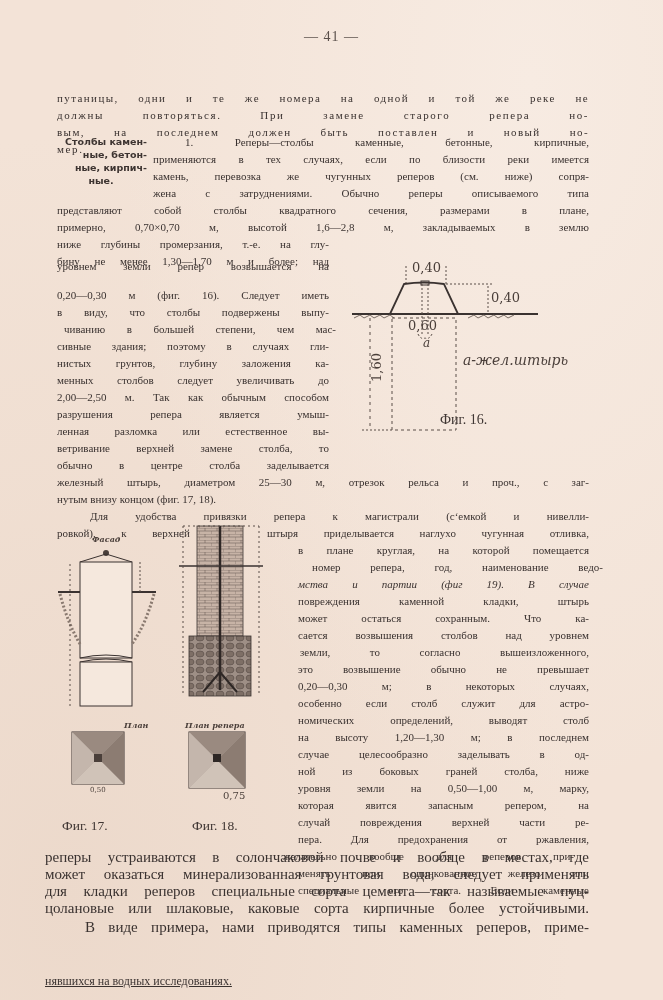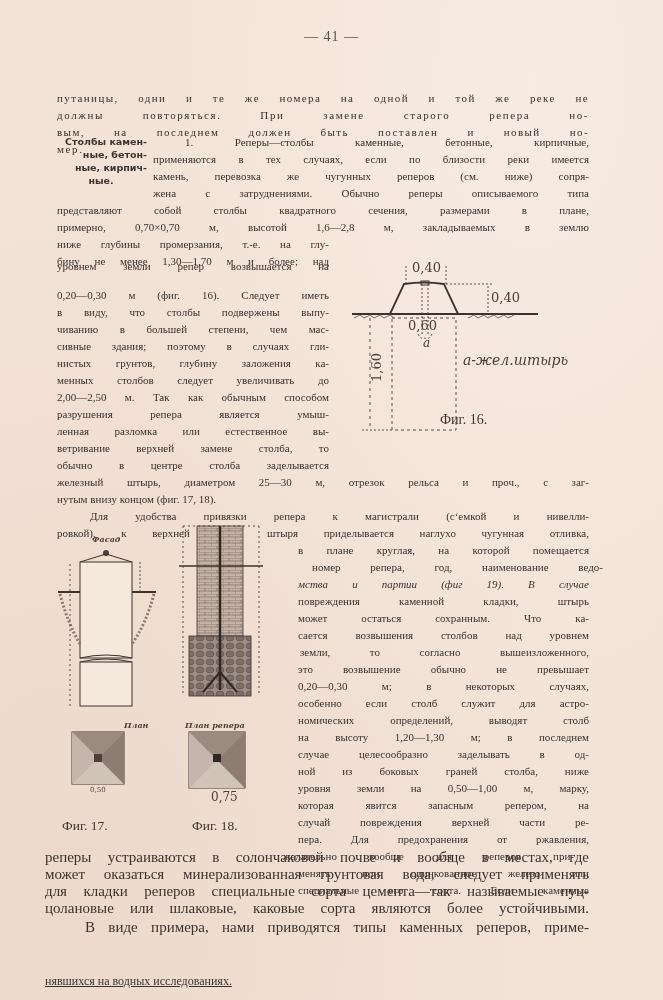--- a/index.html
+++ b/index.html
@@ -43,21 +43,21 @@
   <div class="line j" style="left:153px;width:436px;top:151px;">применяются в тех случаях, если по близости реки имеется</div>
   <div class="line j" style="left:153px;width:436px;top:168px;">камень, перевозка же чугунных реперов (см. ниже) сопря-</div>
   <div class="line j" style="left:153px;width:436px;top:185px;">жена с затруднениями. Обычно реперы описываемого типа</div>
   <div class="line j" style="left:57px;width:532px;top:202px;">представляют собой столбы квадратного сечения, размерами в плане,</div>
   <div class="line j" style="left:57px;width:532px;top:219px;">примерно, 0,70×0,70 м, высотой 1,6—2,8 м, закладываемых в землю</div>
   <div class="line j" style="left:57px;width:272px;top:236px;">ниже глубины промерзания, т.-е. на глу-</div>
   <div class="line j" style="left:57px;width:272px;top:253px;">бину не менее 1,30—1,70 м и более; над</div>
   <div class="line j" style="left:57px;width:272px;top:258px;">уровнем земли репер возвышается на</div>
   <div class="line j" style="left:57px;width:272px;top:287px;">0,20—0,30 м (фиг. 16). Следует иметь</div>
   <div class="line j" style="left:57px;width:272px;top:304px;">в виду, что столбы подвержены выпу-</div>
-  <div class="line j" style="left:57px;width:272px;top:321px;">чиванию в большей степени, чем мас-</div>
+  <div class="line j" style="left:64px;width:272px;top:321px;">чиванию в большей степени, чем мас-</div>
   <div class="line j" style="left:57px;width:272px;top:338px;">сивные здания; поэтому в случаях гли-</div>
   <div class="line j" style="left:57px;width:272px;top:355px;">нистых грунтов, глубину заложения ка-</div>
   <div class="line j" style="left:57px;width:272px;top:372px;">менных столбов следует увеличивать до</div>
   <div class="line j" style="left:57px;width:272px;top:389px;">2,00—2,50 м. Так как обычным способом</div>
   <div class="line j" style="left:57px;width:272px;top:406px;">разрушения репера является умыш-</div>
   <div class="line j" style="left:57px;width:272px;top:423px;">ленная разломка или естественное вы-</div>
   <div class="line j" style="left:57px;width:272px;top:440px;">ветривание верхней замене столба, то</div>
   <div class="line j" style="left:57px;width:272px;top:457px;">обычно в центре столба заделывается</div>
   <div class="line j" style="left:57px;width:532px;top:474px;">железный штырь, диаметром 25—30 м, отрезок рельса и проч., с заг-</div>
   <div class="line" style="left:57px;top:491px;">нутым внизу концом (фиг. 17, 18).</div>
@@ -119,21 +119,21 @@
   <div class="line j" style="left:298px;width:291px;top:831px;">пера. Для предохранения от ржавления,</div>
   <div class="line j" style="left:283px;width:291px;top:848px;">желательно вообще для реперов при-</div>
   <div class="line j" style="left:298px;width:291px;top:865px;">менять или оцинкованное железо или</div>
   <div class="line j" style="left:298px;width:291px;top:882px;">специальные его сорта. Если каменные</div>
 </div>
 
 <div>
   <div class="line j" style="left:45px;width:544px;top:849px;font-size:15px;">реперы устраиваются в солончаковой почве и вообще в местах, где</div>
   <div class="line j" style="left:45px;width:544px;top:866px;font-size:15px;">может оказаться минерализованная грунтовая вода, следует применять</div>
   <div class="line j" style="left:45px;width:544px;top:883px;font-size:15px;">для кладки реперов специальные сорта цемента—так называемые пуц-</div>
-  <div class="line j" style="left:45px;width:544px;top:900px;font-size:15px;">цолановые или шлаковые, каковые сорта являются более устойчивыми.</div>
+  <div class="line j" style="left:45px;width:544px;top:900px;font-size:15px;">цолановые или шлаковые, каковые сорта кирпичные более устойчивыми.</div>
 </div>
 
 <div>
   <div class="line j" style="left:85px;width:504px;top:919px;font-size:15px;">В виде примера, нами приводятся типы каменных реперов, приме-</div>
   <div class="line" style="left:45px;top:973px;font-size:12px;text-decoration:underline;">нявшихся на водных исследованиях.</div>
 </div>
 
 <div class="abs" style="left:40px;top:520px;width:120px;height:300px;">
   <svg width="120" height="200" viewBox="0 0 120 200" style="position:absolute;left:0;top:0;">
     <circle cx="66" cy="33" r="3" fill="#4a3f3a"></circle>
@@ -183,15 +183,15 @@
   </svg>
   <div class="abs fig-label" style="left:10px;top:198px;font-size:8px;font-weight:bold;">План репера</div>
   <svg width="64" height="64" viewBox="0 0 64 64" style="position:absolute;left:12px;top:208px;">
     <rect x="2" y="2" width="56" height="56" fill="#b8aaa0" stroke="#3a3230"></rect>
     <path d="M2 2 L30 30 L58 2 Z" fill="#9a8a80"></path>
     <path d="M2 58 L30 30 L58 58 Z" fill="#d0c3b8"></path>
     <path d="M2 2 L30 30 L2 58 Z" fill="#c4b6ac"></path>
     <path d="M58 2 L30 30 L58 58 Z" fill="#8c7c72"></path>
     <rect x="26" y="24" width="8" height="8" fill="#2e2725"></rect>
   </svg>
-  <div class="abs fig-label" style="left:36px;top:268px;font-size:12px;font-style:normal;">0,75</div>
+  <div class="abs fig-label" style="left:48px;top:268px;font-size:10px;font-style:normal;">0,75</div>
 </div>
 <div class="caption" style="left:192px;top:818px;font-size:13.5px;">Фиг. 18.</div>
 
 </body></html>

